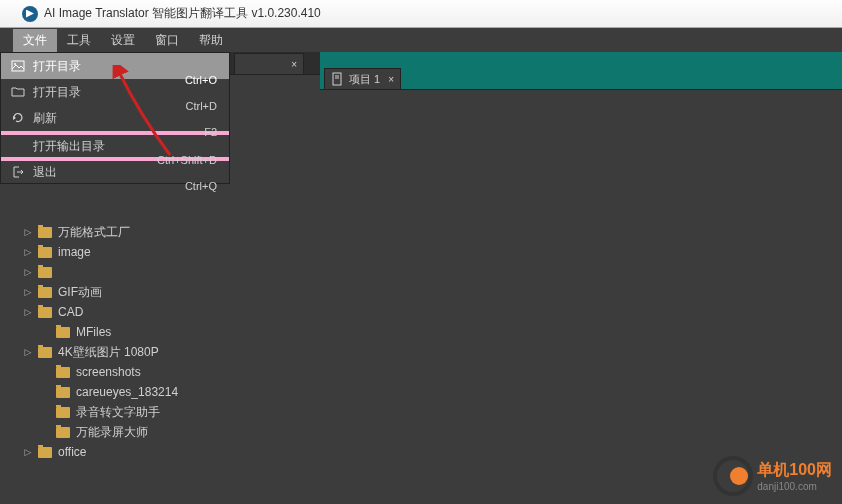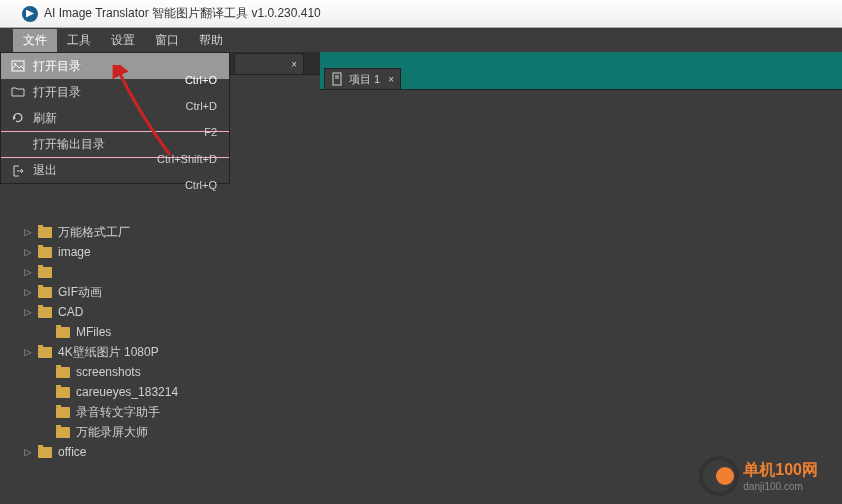--- a/index.html
+++ b/index.html
@@ -15,21 +15,21 @@
     .menu-item.active { background: #999999; color: #fff; }
     
     .content-area { display: flex; height: calc(100% - 52px); }
     
     .left-panel { width: 320px; background: #3c3c3c; position: relative; }
     .right-panel { flex: 1; background: #3c3c3c; }
     
     .dropdown-menu { position: absolute; top: 0; left: 0; width: 230px; background: #3c3c3c; border: 1px solid #222; z-index: 10; }
     .dropdown-item { height: 26px; display: flex; align-items: center; padding-left: 8px; font-size: 12px; color: #d0d0d0; cursor: pointer; }
     .dropdown-item.highlighted { background: #999999; color: #fff; }
-    .dropdown-item.separator { border-top: 1px solid #f9a8d4; }
+    .dropdown-item.separator { border-top: 4px solid #f9a8d4; }
     .dropdown-icon { width: 18px; display: flex; justify-content: center; }
     .dropdown-label { flex: 1; padding-left: 6px; }
     .dropdown-shortcut { padding-right: 12px; font-size: 11px; margin-top: 28px; }
     
     .tab-bar { height: 23px; background: #2d2d2d; display: flex; align-items: flex-end; padding-left: 4px; border-bottom: 1px solid #222; }
     .tab { height: 21px; background: #3c3c3c; display: flex; align-items: center; padding: 0 6px; font-size: 11px; color: #d0d0d0; border: 1px solid #222; border-bottom: none; margin-right: 2px; }
     .tab-close { margin-left: 8px; cursor: pointer; font-size: 10px; }
     
     .tab-bar-left { position: absolute; top: 0; left: 230px; right: 0; z-index: 5; }
     
@@ -38,21 +38,21 @@
     .tree-indent { display: inline-block; }
     .tree-arrow { width: 12px; display: inline-flex; justify-content: center; color: #aaa; font-size: 9px; }
     .tree-folder { width: 14px; height: 11px; background: #d4a849; margin: 0 4px; border-radius: 1px; position: relative; }
     .tree-folder::before { content: ''; position: absolute; top: -2px; left: 0; width: 5px; height: 2px; background: #d4a849; }
     .tree-label { padding-left: 2px; white-space: nowrap; }
     
     .right-tab-bar { height: 38px; background: #0f766e; display: flex; align-items: flex-end; padding-left: 4px; border-bottom: 1px solid #222; }
     
     .arrow-annotation { position: absolute; top: 65px; left: 110px; z-index: 20; pointer-events: none; }
     
-    .watermark { position: absolute; bottom: 8px; right: 24px; display: flex; align-items: center; z-index: 30; }
+    .watermark { position: absolute; bottom: 8px; right: 10px; display: flex; align-items: center; z-index: 30; }
     .watermark-logo { width: 40px; height: 40px; position: relative; margin-right: 4px; }
     .watermark-outer { width: 40px; height: 40px; border: 4px solid #333; border-radius: 50%; position: absolute; }
     .watermark-inner { width: 18px; height: 18px; background: #f08030; border-radius: 50%; position: absolute; top: 11px; left: 17px; }
     .watermark-text { display: flex; flex-direction: column; }
     .watermark-main { font-size: 16px; color: #f08030; font-weight: bold; }
     .watermark-sub { font-size: 10px; color: #888; }
     
     svg.menu-icon { width: 14px; height: 14px; }
   </style>
 </head>

